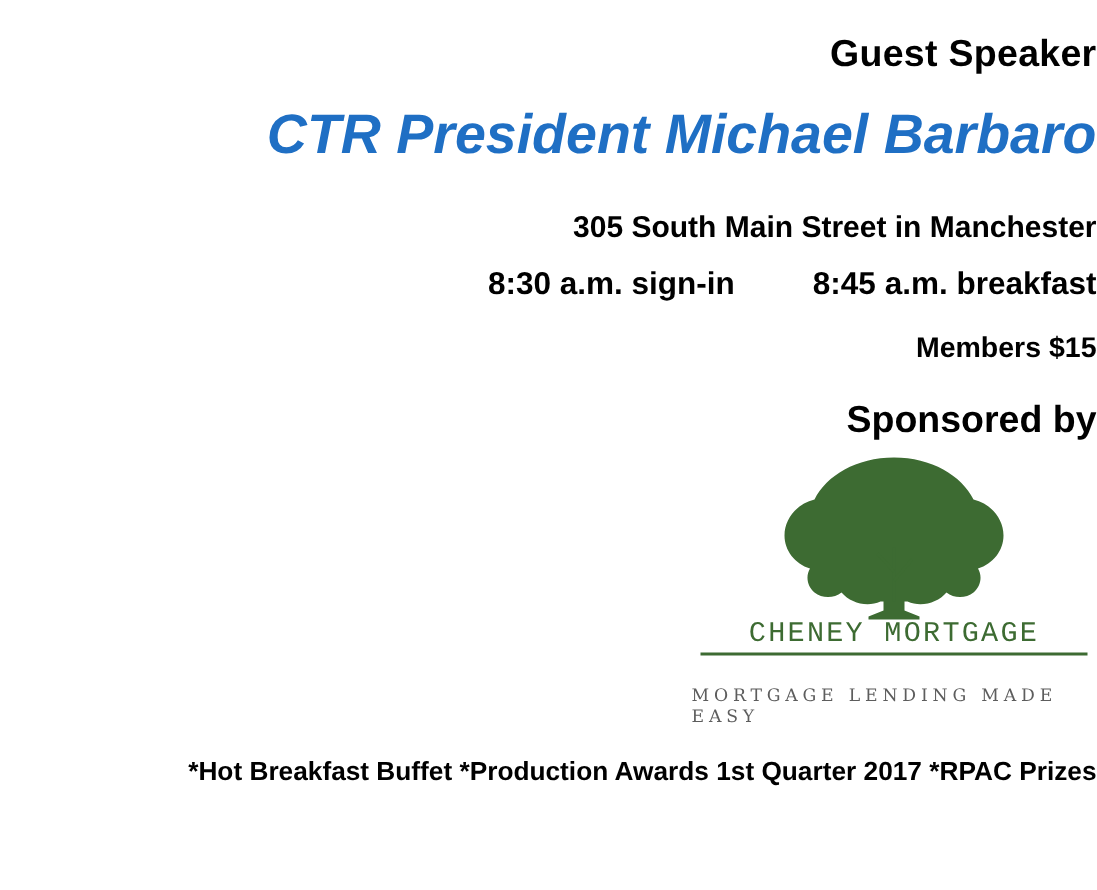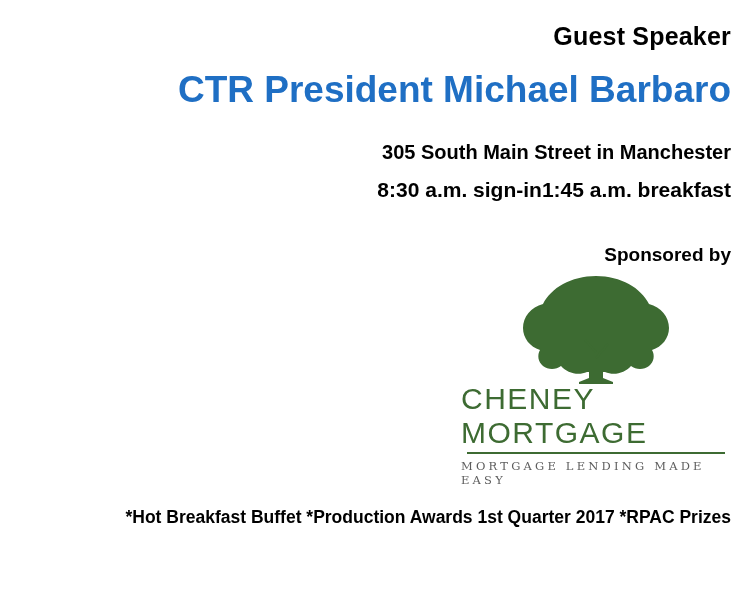--- a/index.html
+++ b/index.html
@@ -26,20 +26,21 @@
   }
   .guest-speaker {
     font-size: 25px;
     font-weight: bold;
     letter-spacing: 0.2px;
     margin-top: 4px;
   }
   .speaker-name {
     font-size: 37px;
     font-weight: bold;
+    font-style: italic;
     color: #1f6fc4;
     margin-top: 18px;
     letter-spacing: 0px;
     white-space: nowrap;
   }
   .venue {
     font-family: "DejaVu Serif", serif;
     font-style: italic;
     font-size: 33px;
     margin-top: 28px;
@@ -48,63 +49,64 @@
   .address {
     font-size: 20px;
     font-weight: bold;
     margin-top: 30px;
   }
   .times {
     font-size: 21px;
     font-weight: bold;
     margin-top: 14px;
     display: flex;
+    gap: 52px;
   }
   .prices {
     font-size: 19px;
     font-weight: bold;
     margin-top: 20px;
     display: flex;
     gap: 34px;
   }
   .sponsored {
-    font-size: 19px;
+    font-size: 25px;
     font-weight: bold;
     margin-top: 22px;
   }
   .logo {
     margin-top: 8px;
     width: 270px;
     display: flex;
     flex-direction: column;
     align-items: center;
   }
   .logo-tree {
     display: block;
   }
   .logo-name {
-    font-family: Liberation Sans, sans-serif;
-    font-size: 30px;
+    font-family: Liberation Mono, monospace;
+    font-size: 19px;
     letter-spacing: 1.5px;
     color: #3d6b32;
     margin-top: -4px;
     font-weight: normal;
   }
   .logo-rule {
     width: 258px;
     height: 2px;
     background: #3d6b32;
     margin: 2px 0 4px 0;
   }
   .logo-tagline {
     font-family: "DejaVu Serif", serif;
     font-size: 11.5px;
     letter-spacing: 3.2px;
     color: #5d5d5d;
-    margin-top: 1px;
+    margin-top: 15px;
   }
   .footnote {
     font-size: 17.5px;
     font-weight: bold;
     margin-top: 20px;
     white-space: nowrap;
   }
 </style>
 </head>
 <body>
@@ -113,24 +115,25 @@
 
   <div class="guest-speaker">Guest Speaker</div>
 
   <div class="speaker-name">CTR President Michael Barbaro</div>
 
 
   <div class="address">305 South Main Street in Manchester</div>
 
   <div class="times">
     <span>8:30 a.m. sign-in</span>
-    <span>1:45 a.m. breakfast</span>
+    <span>8:45 a.m. breakfast</span>
   </div>
 
   <div class="prices">
+    <span>Members $15</span>
   </div>
 
   <div class="sponsored">Sponsored by</div>
 
   <div class="logo">
     <svg class="logo-tree" width="190" height="112" viewBox="0 0 190 112" aria-hidden="true">
       <g fill="#3d6b32">
         <path d="M95 2 C70 2 50 14 42 30 C30 33 22 43 22 54 C22 64 29 73 39 76 C36 81 37 88 42 92 C47 96 55 96 60 92 C66 99 77 102 86 98 L88 98 L88 104 L78 108 L78 110 L112 110 L112 108 L102 104 L102 98 L104 98 C113 102 124 99 130 92 C135 96 143 96 148 92 C153 88 154 81 151 76 C161 73 168 64 168 54 C168 43 160 33 148 30 C140 14 120 2 95 2 Z"></path>
       </g>
       <g stroke="#3d6b32" stroke-width="2" fill="none">

